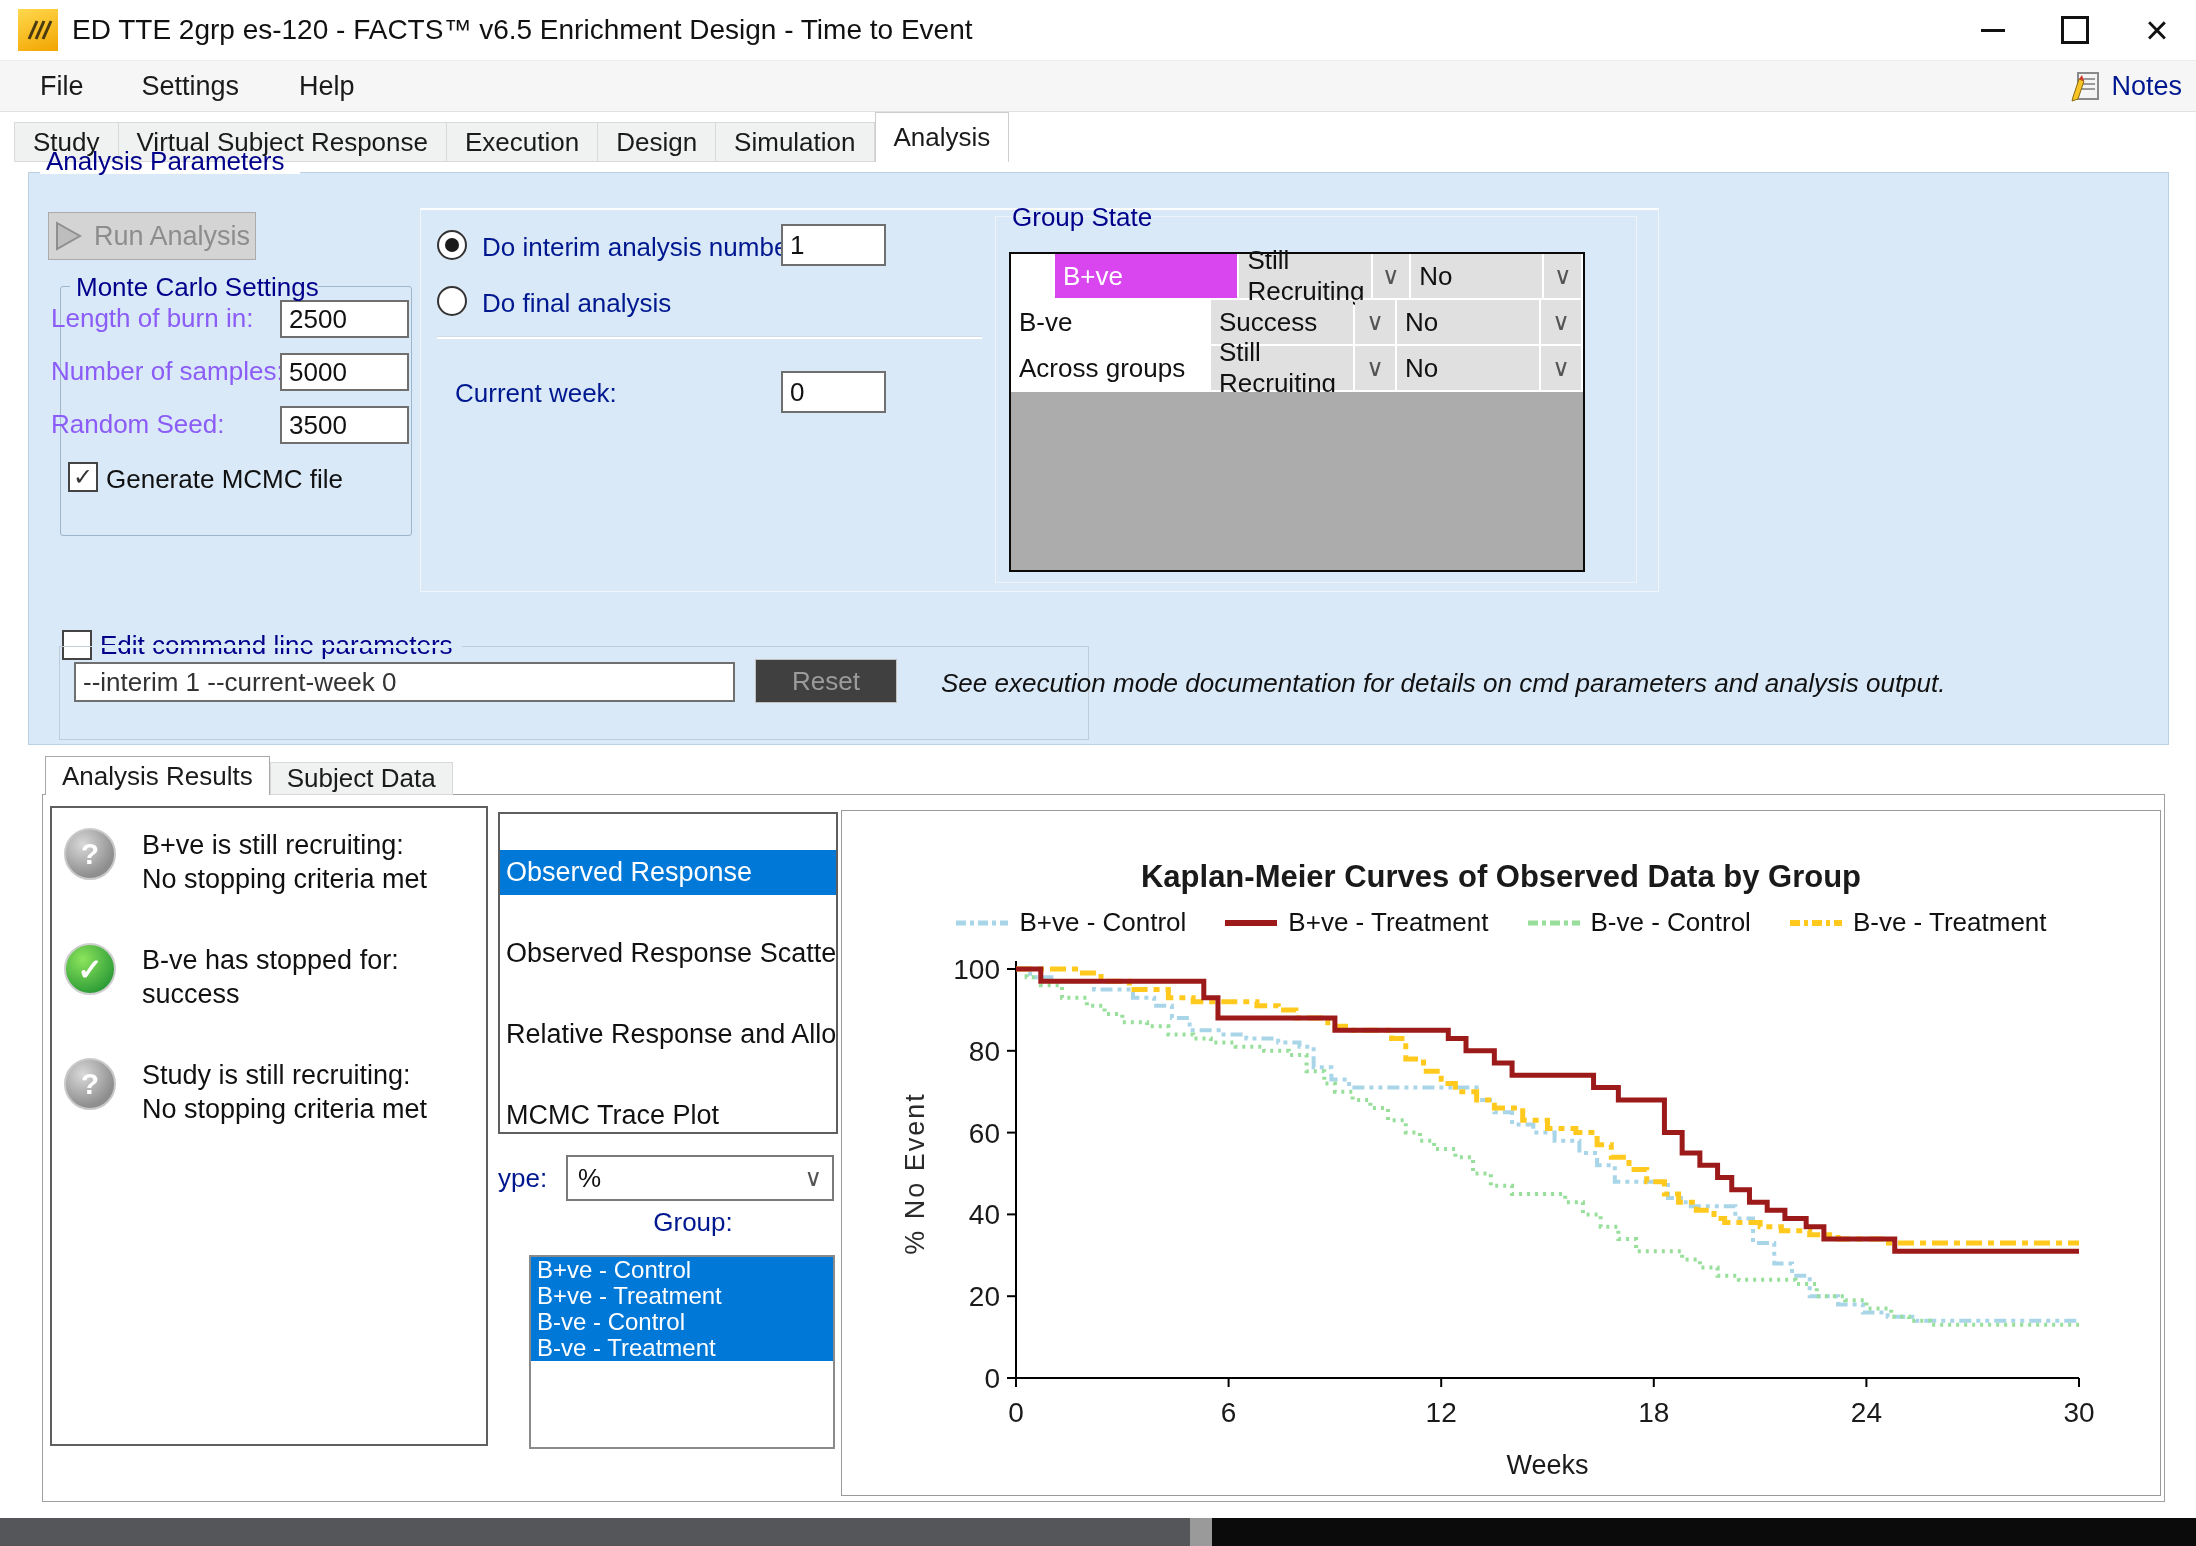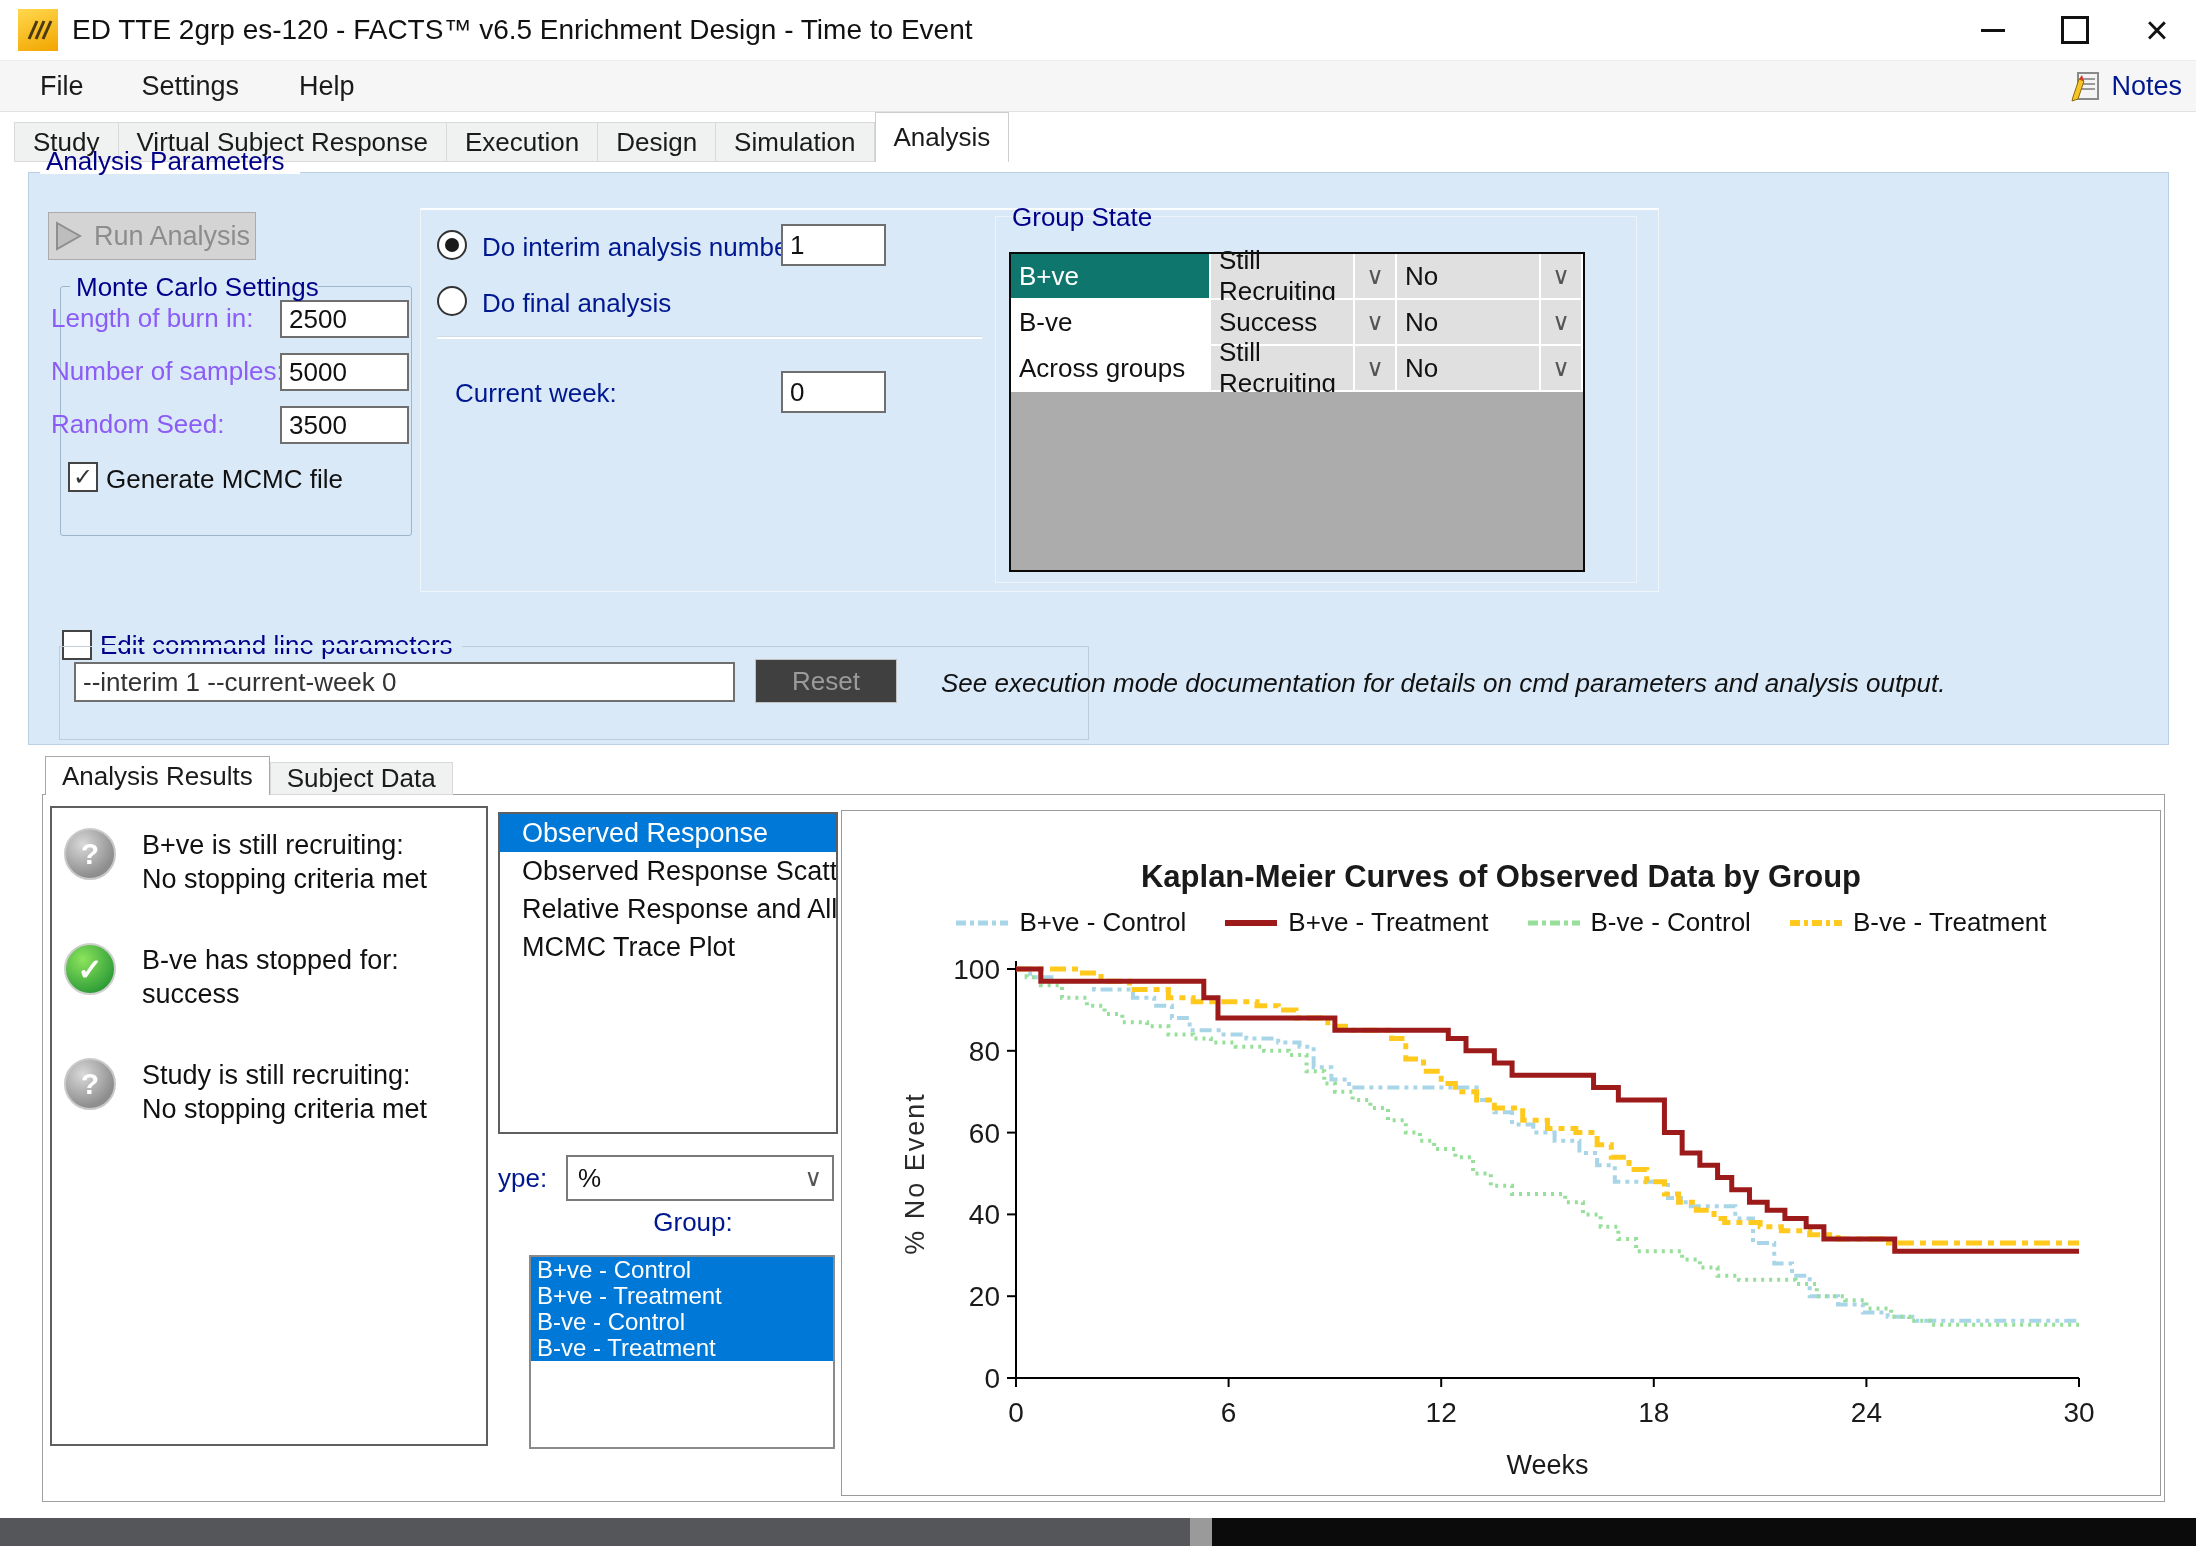--- a/index.html
+++ b/index.html
@@ -69,21 +69,21 @@
   
   .gs-box{position:absolute;left:995px;top:216px;width:640px;height:365px;border:1px solid #eef3f9;}
   .lbl-gs{left:1012px;top:202px;}
   .gs-table{position:absolute;left:1009px;top:252px;width:572px;height:316px;background:#ffffff;border:2px solid #0a0a0a;display:flex;flex-direction:column;}
   .gs-row{display:flex;height:44px;min-height:44px;margin-bottom:2px;}
   .gs-cell{display:flex;align-items:center;font-size:26px;color:#111;padding-left:8px;box-sizing:border-box;}
   .c-group{width:198px;background:#fff;margin-right:2px;}
   .c-combo{width:142px;background:#e0e0e0;margin-right:2px;}
   .c-arrow{width:40px;background:#e0e0e0;margin-right:2px;justify-content:center;padding-left:0;color:#555;font-size:24px;}
   .gs-row.header .gs-cell{background:#fff;}
-  .gs-row .c-group.sel{background:#0f766e;color:#fff;}
+  .gs-row .c-group.sel{background:#d946ef;color:#fff;margin-left:44px;}
   .gs-fill{flex:1;background:#acacac;}
 
   
   .cb-cmd{left:62px;top:630px;}
   .lbl-cmd{left:100px;top:630px;color:#00008B;}
   .gap-blue-cmd{position:absolute;left:92px;top:645px;width:370px;height:3px;background:#D9E9F8;z-index:3;}
   .cmd-frame{position:absolute;left:59px;top:646px;width:1028px;height:92px;border:1px solid #c0ccd8;}
   .f-cmd{left:74px;top:662px;width:650px;height:36px;color:#333;}
   .reset-btn{position:absolute;left:755px;top:659px;width:140px;height:42px;background:#404040;border:1px solid #c0c0c0;display:flex;align-items:center;justify-content:center;font-size:26px;color:#9b9b9b;}
   .cmd-note{position:absolute;left:941px;top:668px;font-size:26px;font-style:italic;color:#111;}
@@ -95,21 +95,21 @@
   .res-panel{position:absolute;left:42px;top:794px;width:2121px;height:706px;background:#fff;border:1px solid #a0a0a0;}
 
   .status-box{position:absolute;left:7px;top:11px;width:434px;height:636px;border:2px solid #5f5f5f;background:#fff;}
   .status-item{position:absolute;left:12px;display:flex;gap:26px;}
   .status-icon{width:48px;height:48px;border-radius:50%;display:flex;align-items:center;justify-content:center;font-size:30px;font-weight:bold;color:#fff;flex:none;}
   .status-icon.q{background:radial-gradient(circle at 35% 30%,#d9d9d9,#8e8e8e 70%);border:2px solid #c9c9c9;}
   .status-icon.check{background:radial-gradient(circle at 35% 30%,#8ce45c,#2f9e38 75%);border:2px solid #cfcfcf;}
   .status-text{font-size:27px;color:#111;line-height:34px;}
 
   .plot-list{position:absolute;left:455px;top:17px;width:336px;height:318px;border:2px solid #5f5f5f;background:#fff;overflow:hidden;}
-  .plot-item{height:38px;display:flex;align-items:center;padding-left:22px;font-size:27px;color:#111;white-space:nowrap;}
+  .plot-item{height:45px;display:flex;align-items:center;padding-left:6px;font-size:27px;color:#111;white-space:nowrap;margin-top:36px;}
   .plot-item.sel{background:#0078D7;color:#fff;}
 
   .type-label{position:absolute;left:455px;top:368px;font-size:26px;color:#00188f;}
   .type-dd{position:absolute;left:523px;top:360px;width:254px;height:42px;background:#fff;border:2px solid #7a7a7a;display:flex;align-items:center;font-size:26px;color:#111;padding-left:10px;}
   .type-dd .dd-arrow{position:absolute;right:10px;color:#555;font-size:24px;}
   .group-label{position:absolute;left:523px;top:412px;width:254px;text-align:center;font-size:26px;color:#00188f;}
   .group-list{position:absolute;left:486px;top:460px;width:302px;height:190px;border:2px solid #8a8a8a;background:#fff;overflow:hidden;}
   .group-item{height:26px;display:flex;align-items:center;padding-left:6px;font-size:24px;color:#111;white-space:nowrap;}
   .group-item.sel{background:#0078D7;color:#fff;}
 

